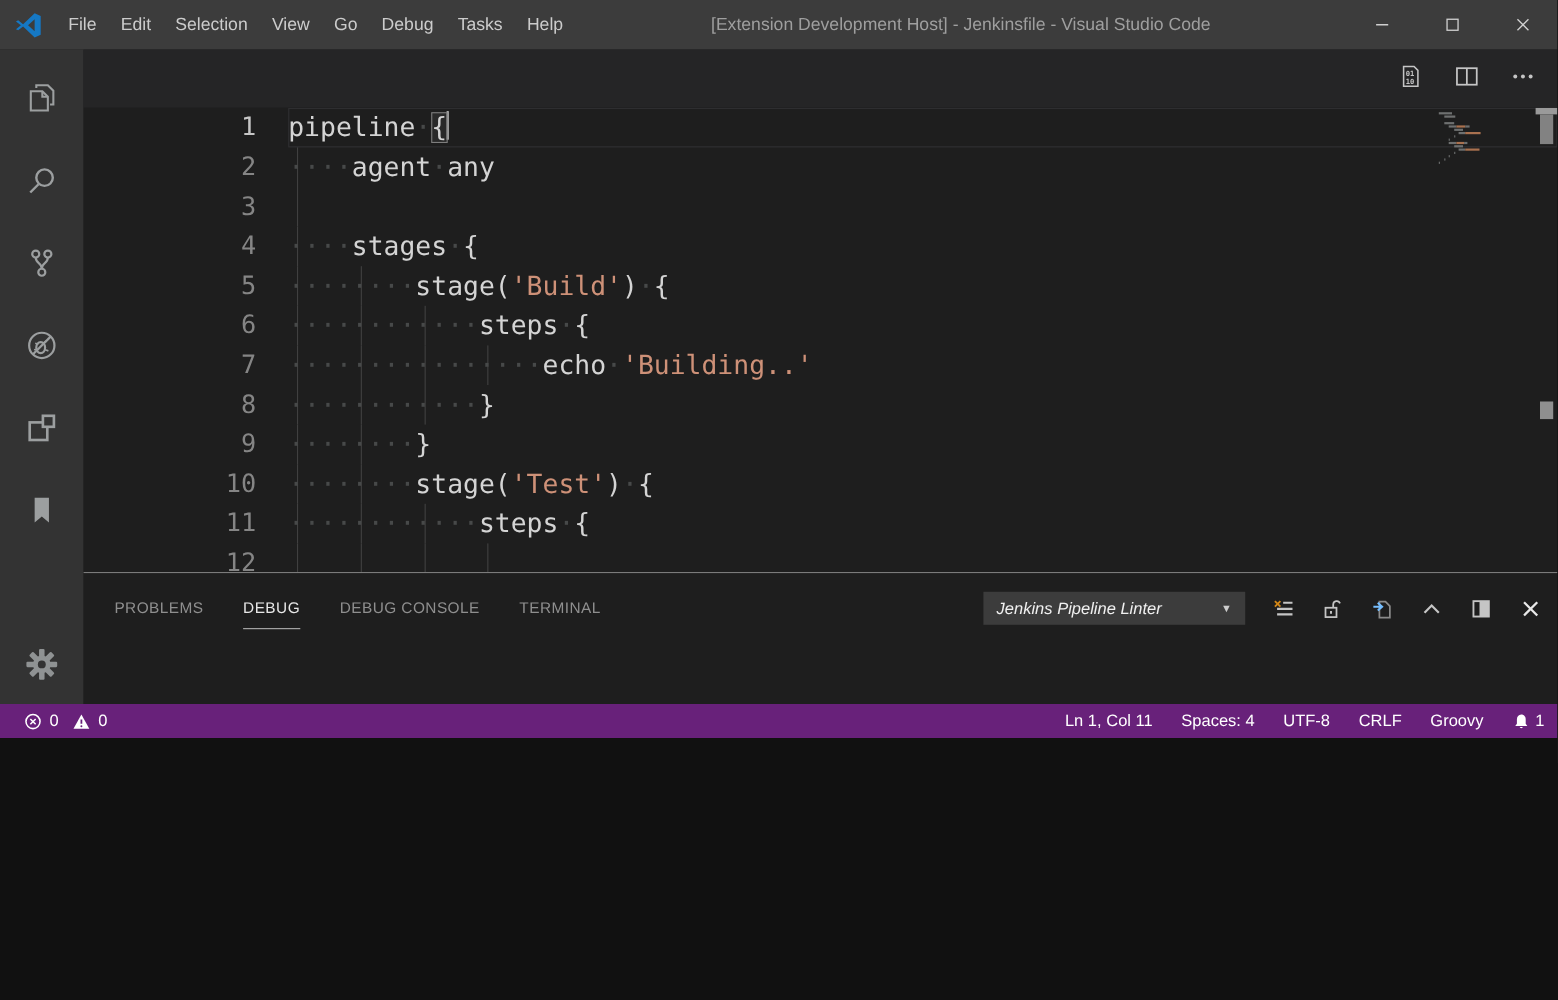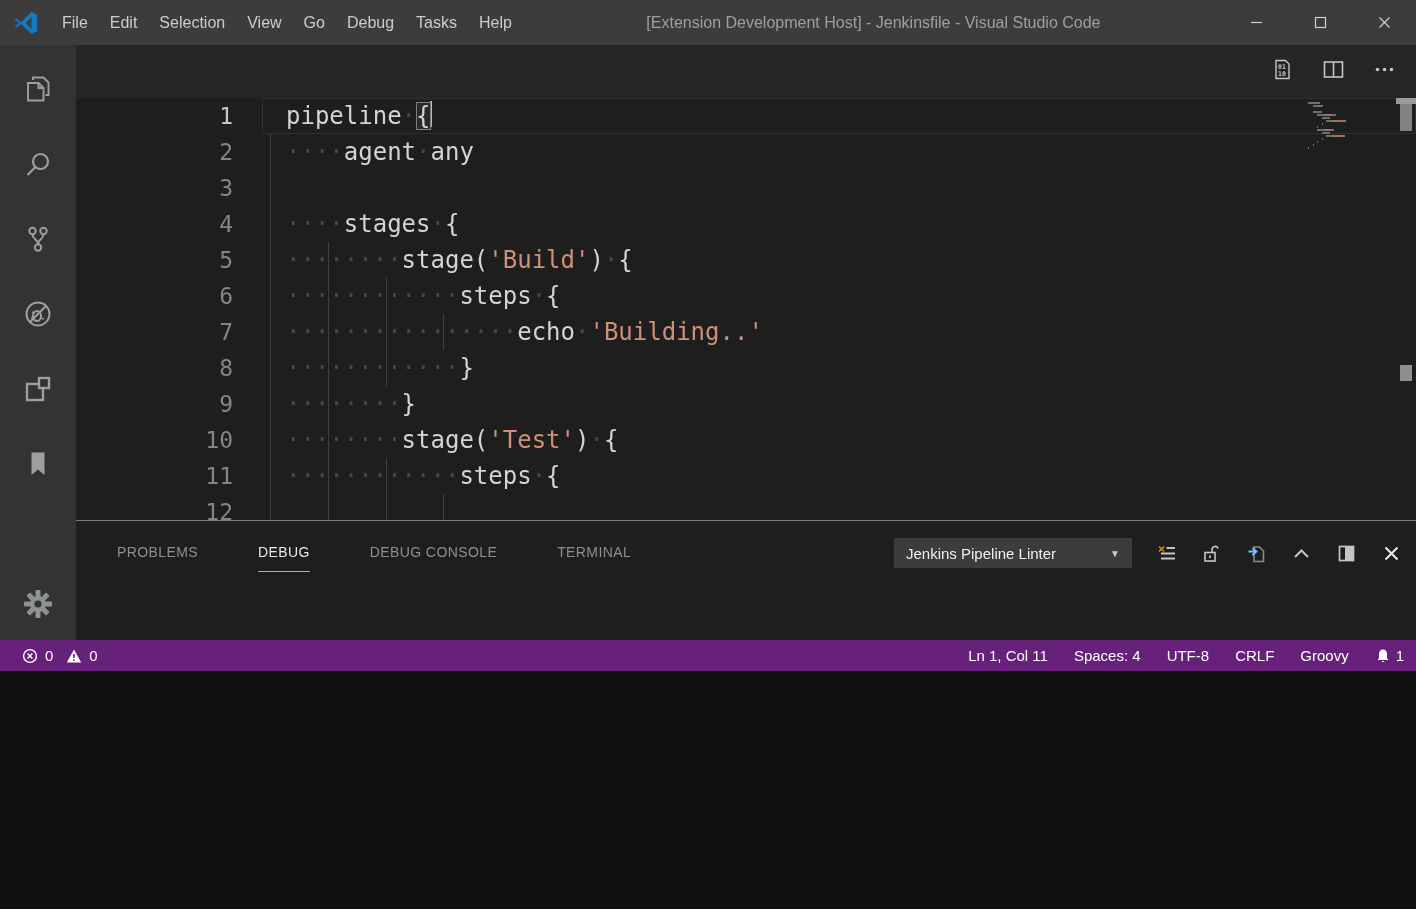--- a/index.html
+++ b/index.html
@@ -31,44 +31,44 @@
   .tab-label { flex:1; }
   .tab-close { color:#d0d0d0; font-size:15px; font-weight:bold; padding:2px 4px; }
   .editor-actions { margin-left:auto; display:flex; align-items:center; gap:28px; padding-right:20px; }
   .editor-actions svg { width:23px; height:23px; }
   
   .editor { height:423px; position:relative; background:#1e1e1e; border-bottom:1px solid #7b7b7b; overflow:hidden; flex:0 0 auto; }
   .lines { position:absolute; inset:0; }
   .line { position:relative; height:36px; font-family:"DejaVu Sans Mono", monospace; font-size:24px; line-height:36px; }
   .num { position:absolute; left:0; width:157px; text-align:right; color:#858585; font-size:23px; }
   .line.current .num { color:#c6c6c6; }
-  .code { position:absolute; left:210px; white-space:pre; color:#d4d4d4; }
+  .code { position:absolute; left:186px; white-space:pre; color:#d4d4d4; }
   .tok-string { color:#ce9178; }
   .tok-ws { color:#474949; }
   .tok-bracket { outline:1px solid #7e7e7e; outline-offset:-1px; background:rgba(120,120,120,0.12); }
   .guide { position:absolute; top:0; bottom:0; width:1px; background:#404040; }
   .cur-line-box { position:absolute; left:186px; right:0; top:0; height:36px; border:1px solid #303032; pointer-events:none; }
   .cursor { display:inline-block; width:2px; height:26px; background:#b8b8b8; vertical-align:middle; margin:0 0 6px -1px; }
   
   .minimap { position:absolute; right:22px; top:4px; width:86px; }
   .mm-line { display:flex; height:2px; margin-bottom:1px; }
   .mm-seg { height:2px; }
   .scrollbar { position:absolute; right:0; top:0; bottom:0; width:20px; }
   .sb-deco-top { position:absolute; top:0; left:0; right:0; height:6px; background:#9a9a9a; }
   .sb-thumb { position:absolute; top:6px; left:4px; right:4px; height:27px; background:#828282; }
   .sb-deco-mid { position:absolute; top:267px; left:4px; right:4px; height:16px; background:#8f8f8f; }
   
   .panel { flex:1; background:#1e1e1e; display:flex; flex-direction:column; min-height:0; }
   .panel-header { height:64px; display:flex; align-items:center; padding:0 14px 0 28px; flex:0 0 auto; }
-  .panel-tabs { display:flex; gap:60px;margin-left:13px; }
+  .panel-tabs { display:flex; gap:36px; }
   .panel-tab { font-size:14px; letter-spacing:0.4px; color:#8f8f8f; position:relative; padding-bottom:2px; }
   .panel-tab.active { color:#e7e7e7; }
   .panel-tab.active::after { content:""; position:absolute; left:0; right:0; bottom:-10px; height:1px; background:#b0b0b0; }
   .panel-right { margin-left:auto; display:flex; align-items:center; gap:24px; }
-  .channel-select { width:238px; height:30px; background:#3c3c3c; color:#f0f0f0; font-size:15px; display:flex; align-items:center; justify-content:space-between; padding:0 12px; }
+  .channel-select { width:238px; height:30px; background:#3c3c3c; color:#f0f0f0; font-size:15px; display:flex; align-items:center; justify-content:space-between; padding:0 12px;font-style:italic; }
   .channel-caret { font-size:10px; color:#cccccc; }
   .panel-action svg { width:21px; height:21px; display:block; }
   .panel-body { flex:1; }
   
   .statusbar { height:31px; display:flex; align-items:center; color:#ffffff; font-size:15px; padding:0 12px; flex:0 0 auto; }
   .sb-left { display:flex; align-items:center; gap:7px; padding-left:10px; }
   .sb-right { margin-left:auto; display:flex; align-items:center; gap:26px; }
   .sb-item { display:flex; align-items:center; gap:5px; }
   .sb-item svg { width:16px; height:16px; display:block; }
 </style>

